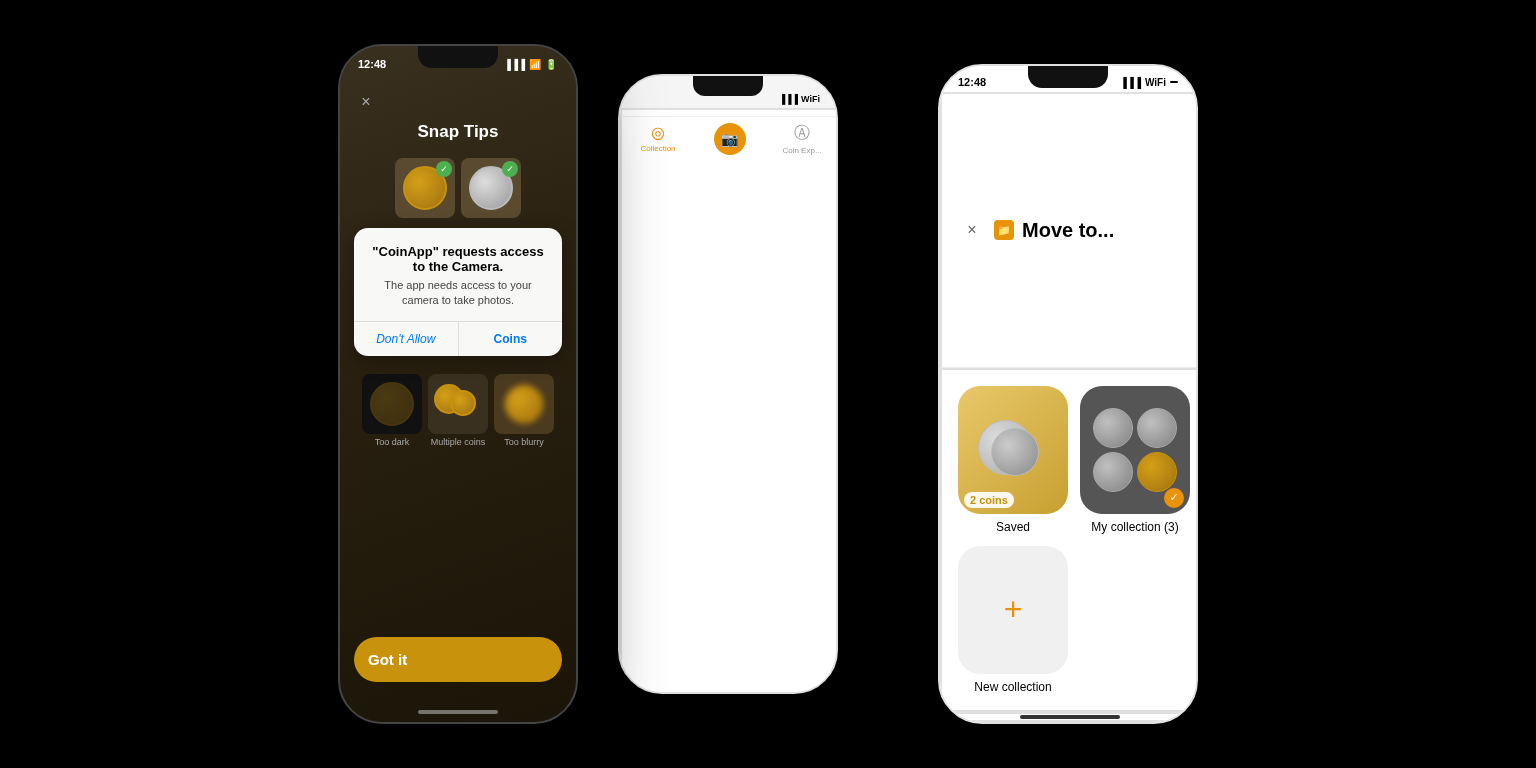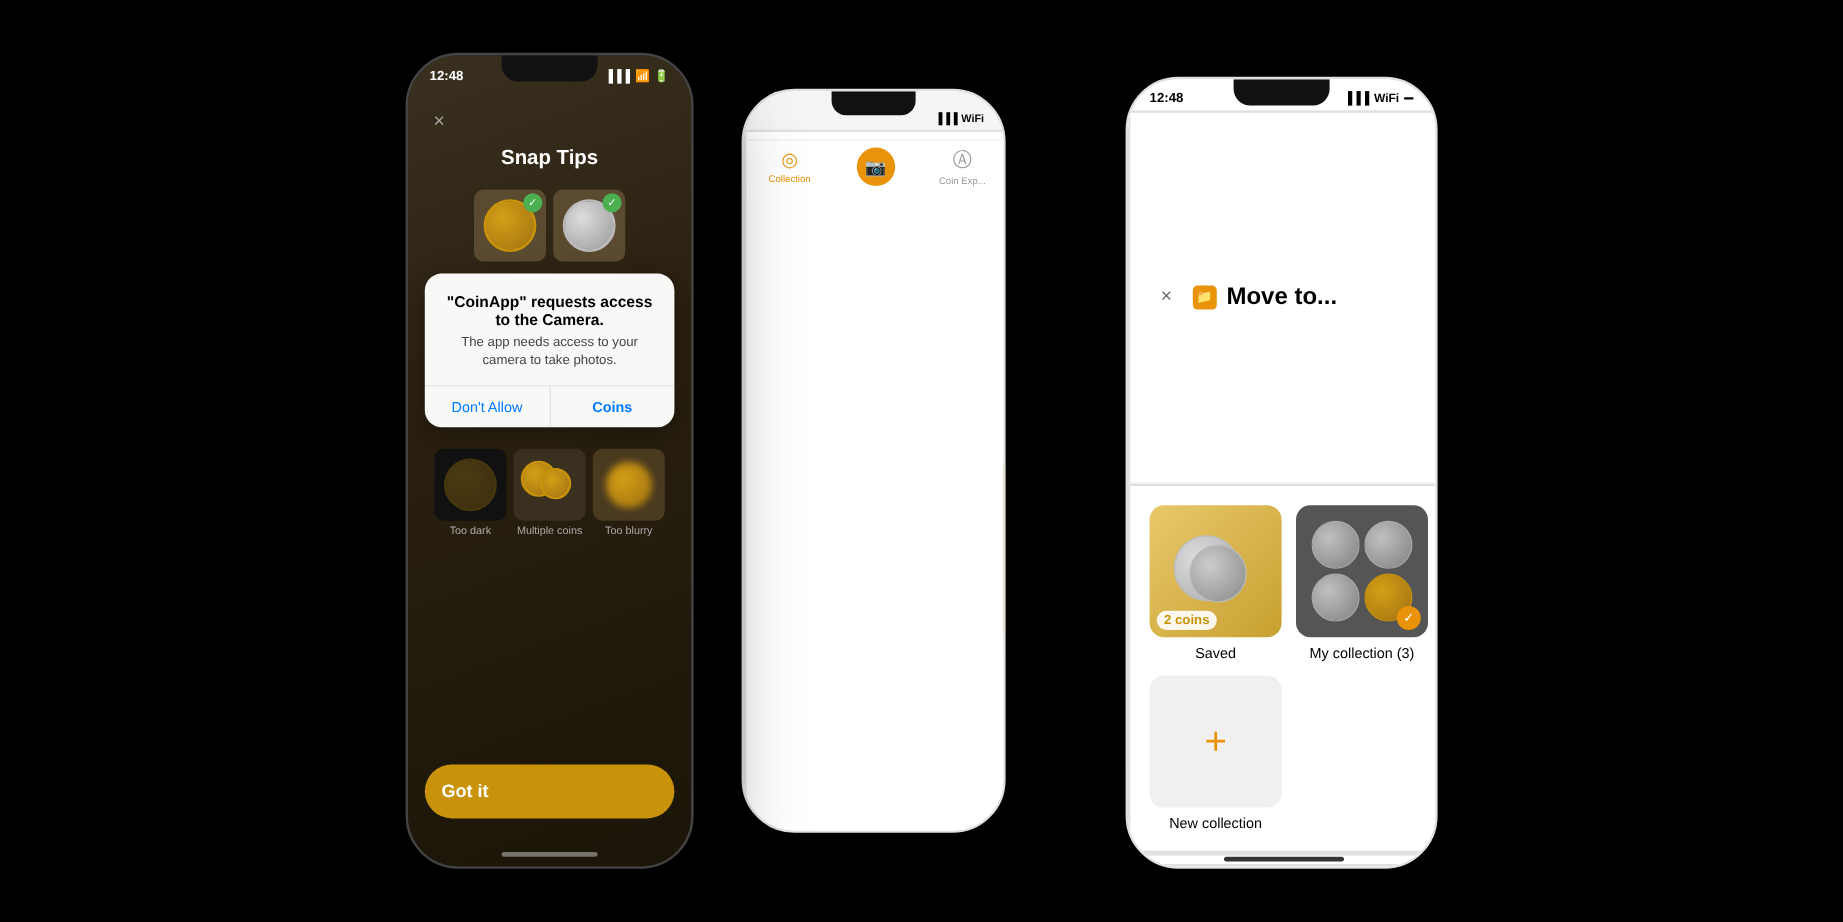--- a/index.html
+++ b/index.html
@@ -186,21 +186,21 @@
       padding: 10px 4px;
       font-size: 12px;
       font-weight: 500;
       cursor: pointer;
       border: none;
       background: transparent;
       color: #007AFF;
       text-align: center;
     }
 
-    .permission-dialog .btn.dont-allow { color: #007AFF; border-right: 1px solid #ddd; font-weight: 400; }
+    .permission-dialog .btn.dont-allow { color: #007AFF; border-right: 1px solid #ddd; font-weight: 400; font-style: italic; }
     .permission-dialog .btn.allow { color: #007AFF; font-weight: 600; }
 
     .phone-1 .bad-examples {
       display: flex;
       gap: 6px;
       margin-top: 8px;
       padding: 0 12px;
     }
 
     .bad-thumb {
@@ -509,22 +509,22 @@
 
     .collection-item {
       display: flex;
       flex-direction: column;
       align-items: center;
       gap: 6px;
     }
 
     .collection-thumb {
       width: 110px;
-      height: 110px;
-      border-radius: 12px;
+      height: 128px;
+      border-radius: 22px;
       overflow: hidden;
       position: relative;
     }
 
     .collection-thumb.saved {
       background: linear-gradient(135deg, #e8c86a 0%, #c8a030 100%);
       display: flex;
       align-items: center;
       justify-content: center;
     }

